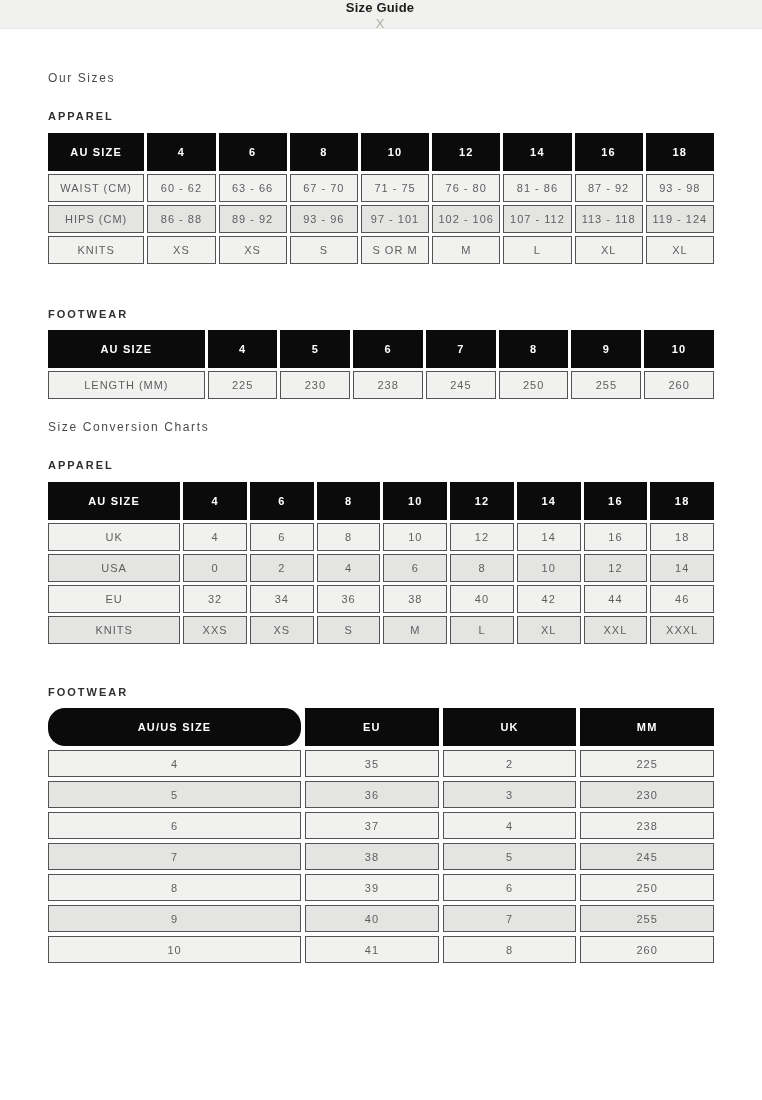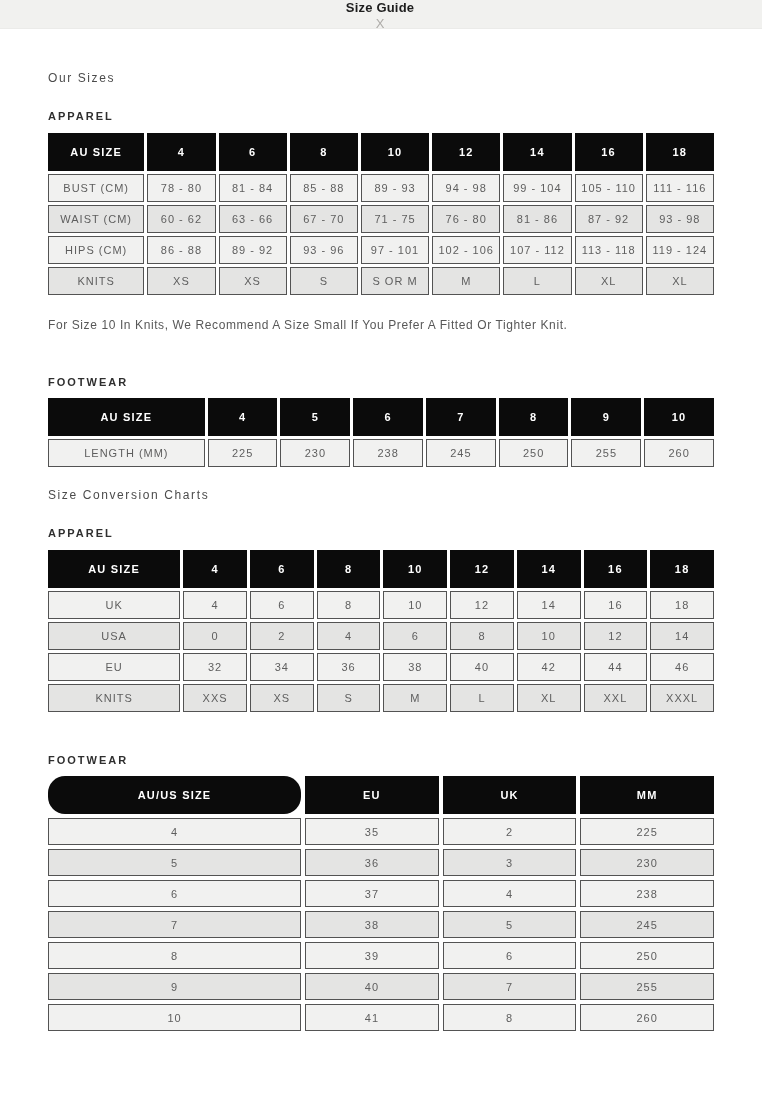--- a/index.html
+++ b/index.html
@@ -124,31 +124,20 @@
           <th>8</th>
           <th>10</th>
           <th>12</th>
           <th>14</th>
           <th>16</th>
           <th>18</th>
         </tr>
       </thead>
       <tbody>
         <tr>
-          <td>BUST (CM)</td>
-          <td>78 - 80</td>
-          <td>81 - 84</td>
-          <td>85 - 88</td>
-          <td>89 - 93</td>
-          <td>94 - 98</td>
-          <td>99 - 104</td>
-          <td>105 - 110</td>
-          <td>111 - 116</td>
-        </tr>
-        <tr>
           <td>WAIST (CM)</td>
           <td>60 - 62</td>
           <td>63 - 66</td>
           <td>67 - 70</td>
           <td>71 - 75</td>
           <td>76 - 80</td>
           <td>81 - 86</td>
           <td>87 - 92</td>
           <td>93 - 98</td>
         </tr>
@@ -170,21 +159,20 @@
           <td>S</td>
           <td>S OR M</td>
           <td>M</td>
           <td>L</td>
           <td>XL</td>
           <td>XL</td>
         </tr>
       </tbody>
     </table>
 
-  <div class="note">For Size 10 In Knits, We Recommend A Size Small If You Prefer A Fitted Or Tighter Knit.</div>
 
   <div class="sub-label gap-footwear">FOOTWEAR</div>
   <table class="t-footwear-sizes">
       <thead>
         <tr>
           <th>AU SIZE</th>
           <th>4</th>
           <th>5</th>
           <th>6</th>
           <th>7</th>

